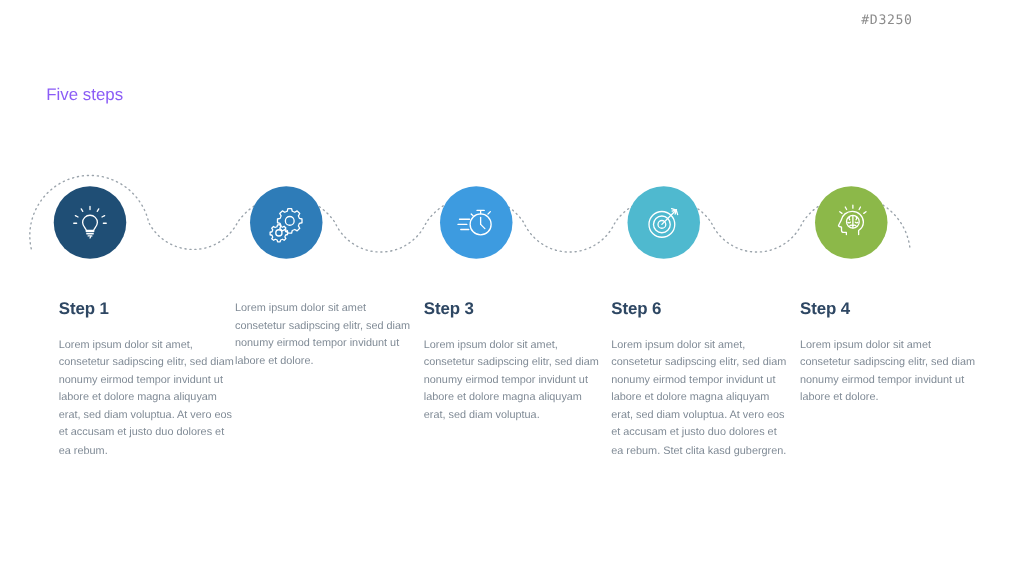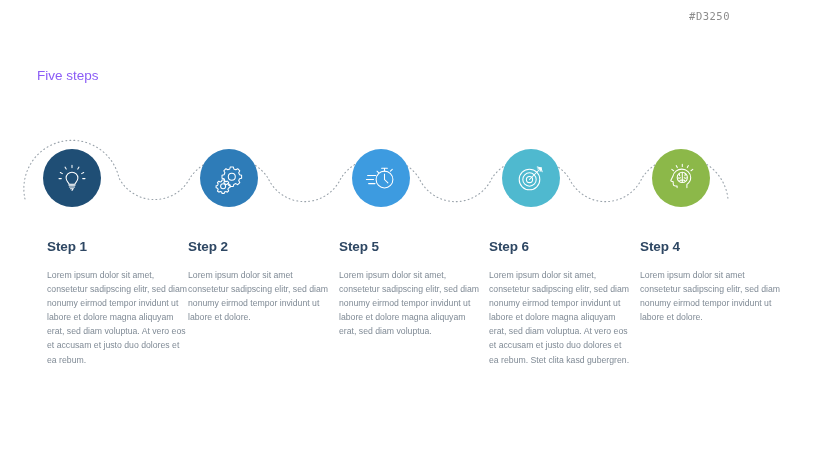--- a/index.html
+++ b/index.html
@@ -187,26 +187,25 @@
     </div>
 
   </div>
 
   <div class="col" style="left:47px;">
     <div class="col-title">Step 1</div>
     <div class="col-body">Lorem ipsum dolor sit amet, consetetur sadipscing elitr, sed diam nonumy eirmod tempor invidunt ut labore et dolore magna aliquyam erat, sed diam voluptua. At vero eos et accusam et justo duo dolores et ea rebum.</div>
   </div>
 
   <div class="col" style="left:188px;">
-    <div class="col-title">Step 2</div>
     <div class="col-body">Lorem ipsum dolor sit amet consetetur sadipscing elitr, sed diam nonumy eirmod tempor invidunt ut labore et dolore.</div>
   </div>
 
   <div class="col" style="left:339px;">
-    <div class="col-title">Step 5</div>
+    <div class="col-title">Step 3</div>
     <div class="col-body">Lorem ipsum dolor sit amet, consetetur sadipscing elitr, sed diam nonumy eirmod tempor invidunt ut labore et dolore magna aliquyam erat, sed diam voluptua.</div>
   </div>
 
   <div class="col" style="left:489px;">
     <div class="col-title">Step 6</div>
     <div class="col-body">Lorem ipsum dolor sit amet, consetetur sadipscing elitr, sed diam nonumy eirmod tempor invidunt ut labore et dolore magna aliquyam erat, sed diam voluptua. At vero eos et accusam et justo duo dolores et ea rebum. Stet clita kasd gubergren.</div>
   </div>
 
   <div class="col" style="left:640px;">
     <div class="col-title">Step 4</div>

